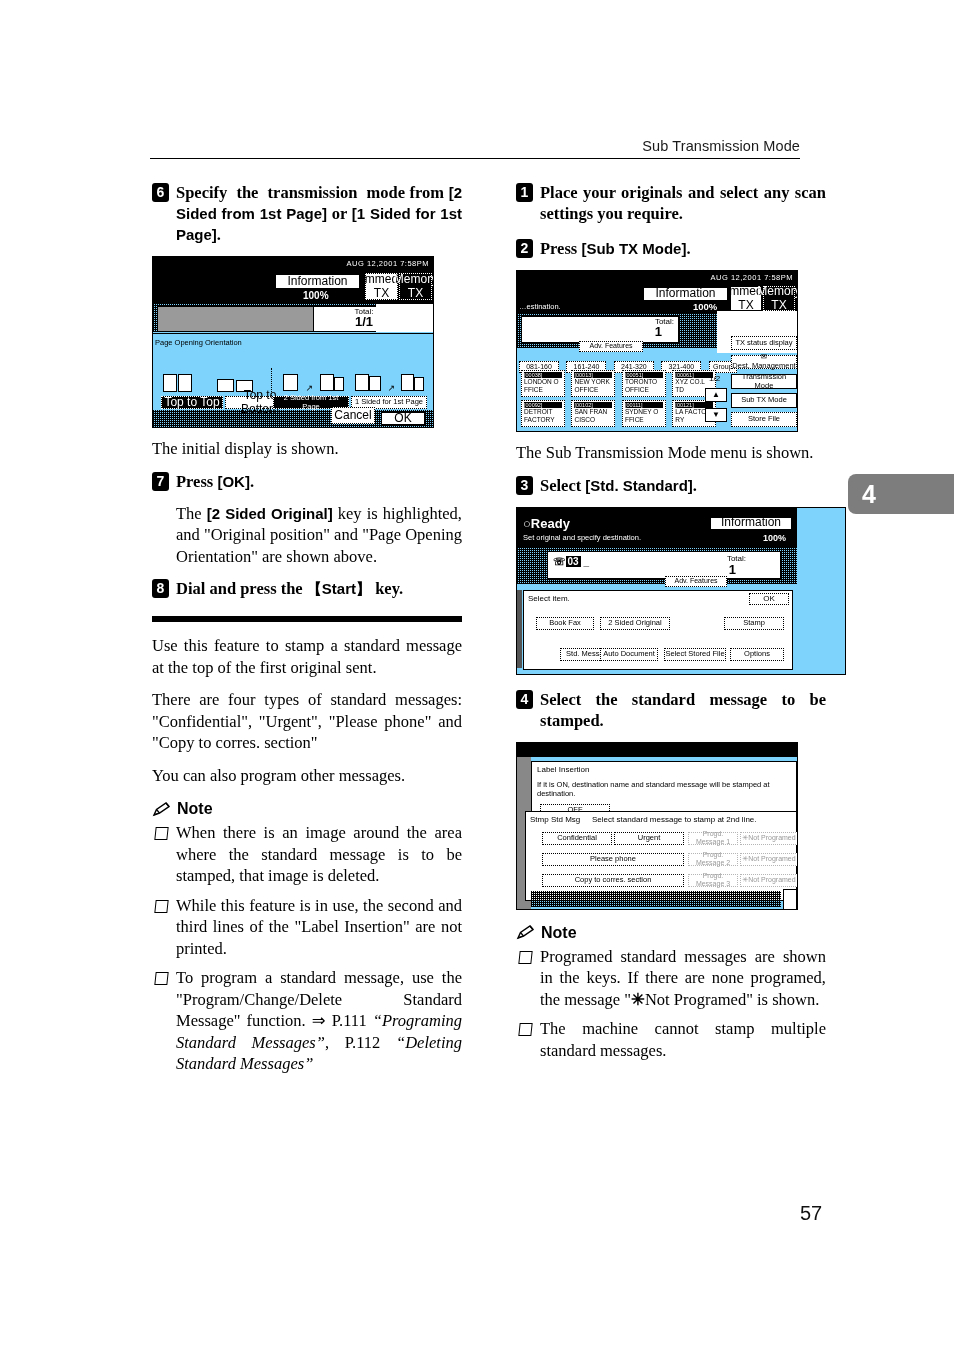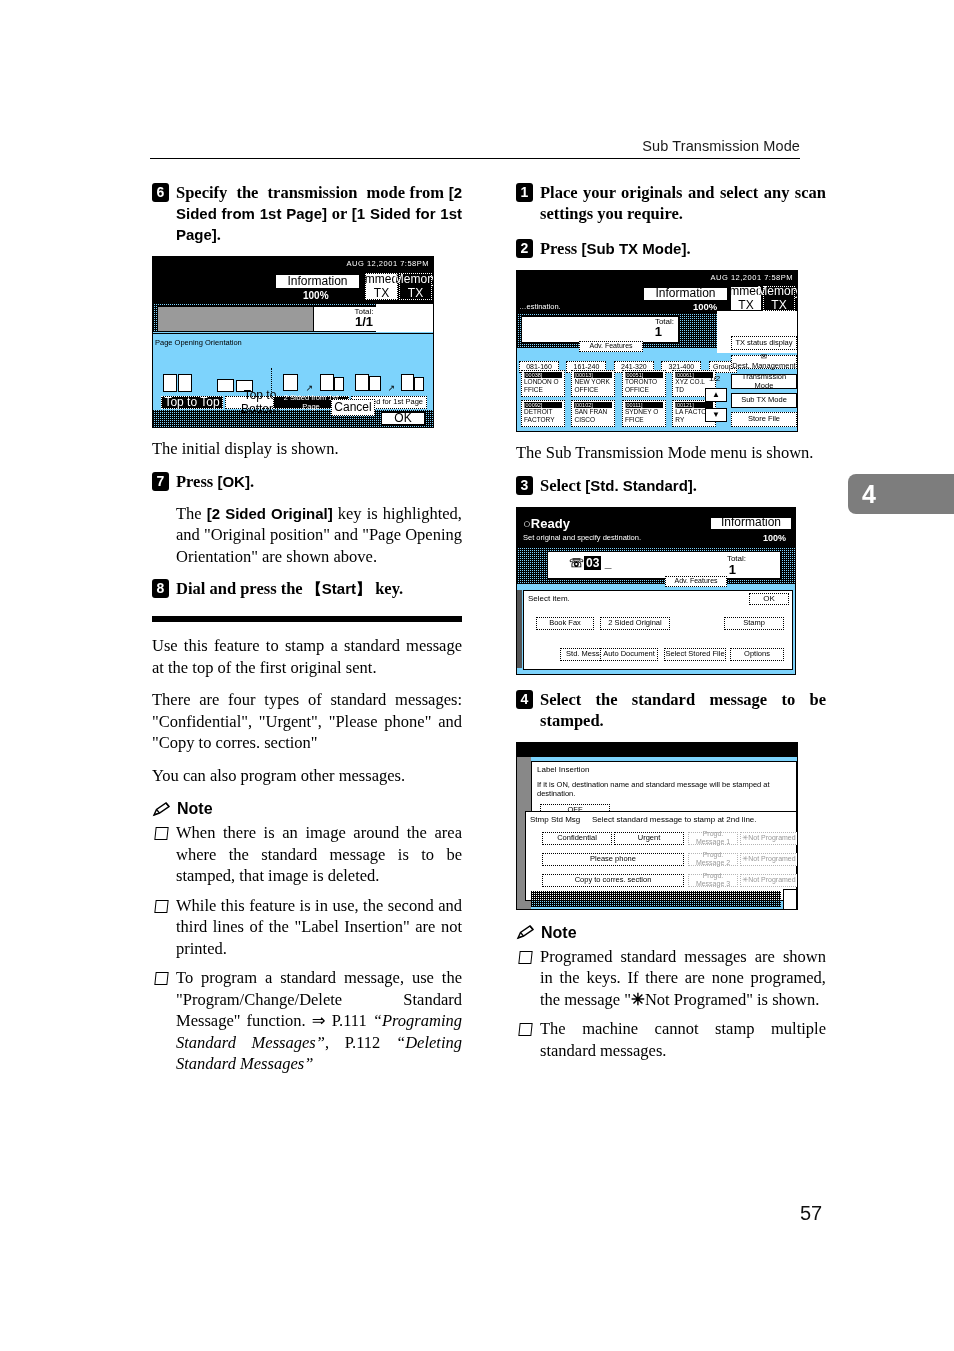--- a/index.html
+++ b/index.html
@@ -73,21 +73,21 @@
       repeating-linear-gradient(90deg,#000 0 1px,transparent 1px 2px);
       background-size:2px 2px;}
   .lcd .white{background:#fff;}
   .lcd .big{font-size:13px;font-weight:bold;}
 
   
   #shot1{width:282px;height:172px;}
   
   #shot2{width:282px;height:162px;}
   
-  #shot3{width:280px;height:168px;}
+  #shot3{width:330px;height:168px;}
   
   #shot4{width:282px;height:168px;}
 
   .abs{position:absolute;}
   .docicon{display:inline-block;border:1.3px solid #000;background:#fff;}
 </style>
 </head>
 <body>
 
 <div class="page">
@@ -156,21 +156,21 @@
         </div>
 
         <div class="abs btn dot inv" style="left:8px;top:62px;width:62px;height:13px;">Top to Top</div>
         <div class="abs btn dot" style="left:72px;top:62px;width:70px;height:13px;">Top to Bottom</div>
 
         <div class="abs btn dot inv" style="left:120px;top:62px;width:76px;height:13px;font-size:7.5px;">2 Sided from 1st Page</div>
         <div class="abs btn dot" style="left:198px;top:62px;width:76px;height:13px;font-size:7.5px;">1 Sided for 1st Page</div>
       </div>
 
       <div class="abs dither" style="left:0;top:153px;width:280px;height:17px;"></div>
-      <div class="abs btn dot" style="left:178px;top:142px;width:44px;height:17px;background:#fff;">Cancel</div>
+      <div class="abs btn dot" style="left:178px;top:150px;width:44px;height:17px;background:#fff;">Cancel</div>
       <div class="abs btn" style="left:228px;top:155px;width:44px;height:13px;background:#fff;">OK</div>
     </div>
 
     <p class="body body0">The initial display is shown.</p>
 
     <div class="step">
       <div class="stepnum">7</div>
       <div class="steptxt">Press <span class="sans">[OK]</span>.</div>
     </div>
 
@@ -329,21 +329,21 @@
       <div class="abs" style="left:0;top:0;width:280px;height:6px;background:#000;"></div>
       <div class="abs" style="left:0;top:6px;width:280px;height:34px;background:#000;">
         <div class="abs" style="left:6px;top:2px;color:#fff;font-size:13px;font-weight:bold;">○<span>Ready</span></div>
         <div class="abs" style="left:6px;top:19px;color:#fff;font-size:7.5px;">Set original and specify destination.</div>
         <div class="abs btn" style="left:193px;top:3px;width:82px;height:13px;">Information</div>
         <div class="abs" style="left:246px;top:19px;color:#fff;font-size:9px;font-weight:bold;">100%</div>
       </div>
 
       <div class="abs dither" style="left:0;top:40px;width:280px;height:36px;"></div>
       <div class="abs white" style="left:30px;top:43px;width:232px;height:26px;border:1.2px solid #000;">
-        <div class="abs" style="left:21px;top:4px;font-size:12px;font-weight:bold;">☏<span style="background:#000;color:#fff;padding:0 2px;">03</span> _</div>
+        <div class="abs" style="left:5px;top:4px;font-size:10px;font-weight:bold;">☏<span style="background:#000;color:#fff;padding:0 2px;">03</span> _</div>
         <div class="abs" style="right:34px;top:2px;font-size:8px;">Total:</div>
         <div class="abs big" style="right:44px;top:10px;">1</div>
       </div>
       <div class="abs btn dot" style="left:148px;top:68px;width:62px;height:11px;font-size:7px;background:#fff;">Adv. Features</div>
 
       <div class="abs" style="left:6px;top:82px;width:268px;height:78px;border:1.5px solid #000;background:#fff;">
         <div class="abs" style="left:4px;top:3px;font-size:8px;">Select item.</div>
         <div class="abs btn dot" style="right:3px;top:2px;width:40px;height:12px;font-size:8px;">OK</div>
 
         <div class="abs btn dot" style="left:12px;top:26px;width:58px;height:13px;font-size:7.5px;">Book Fax</div>

